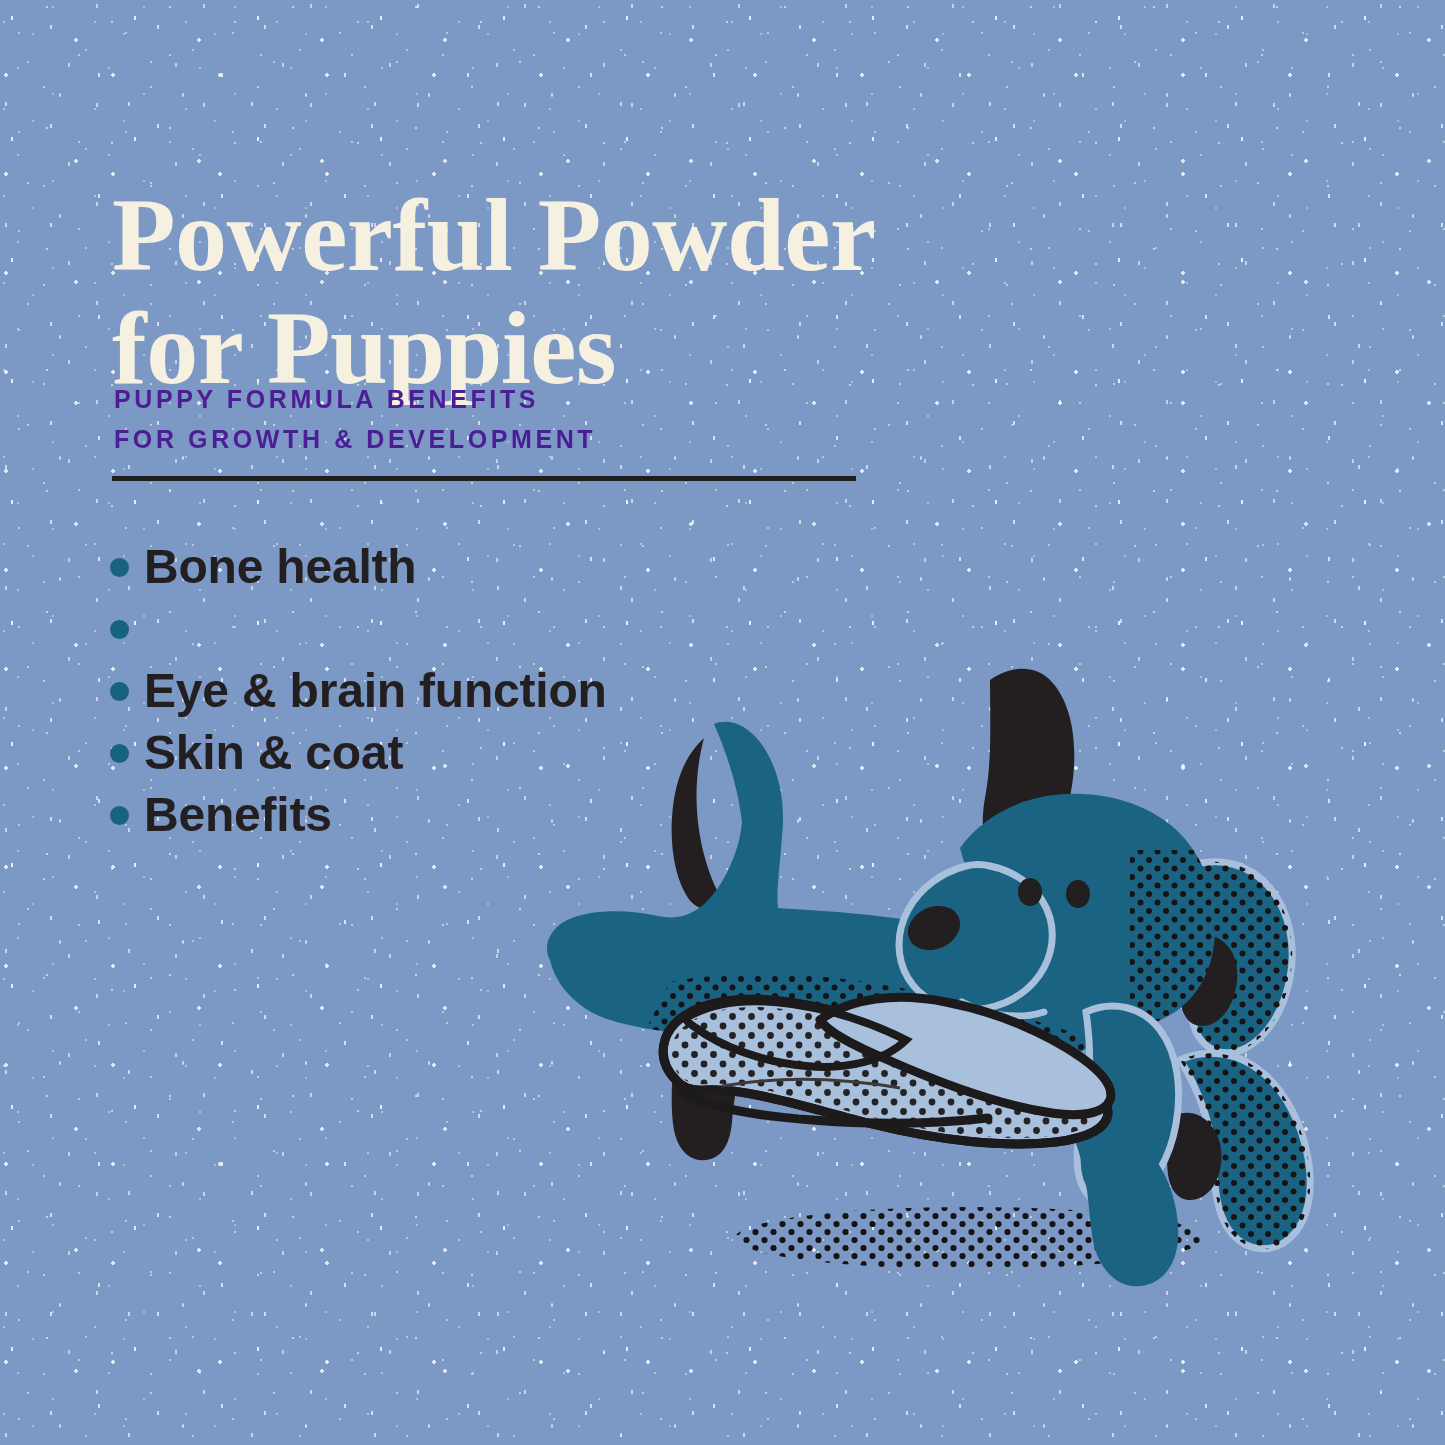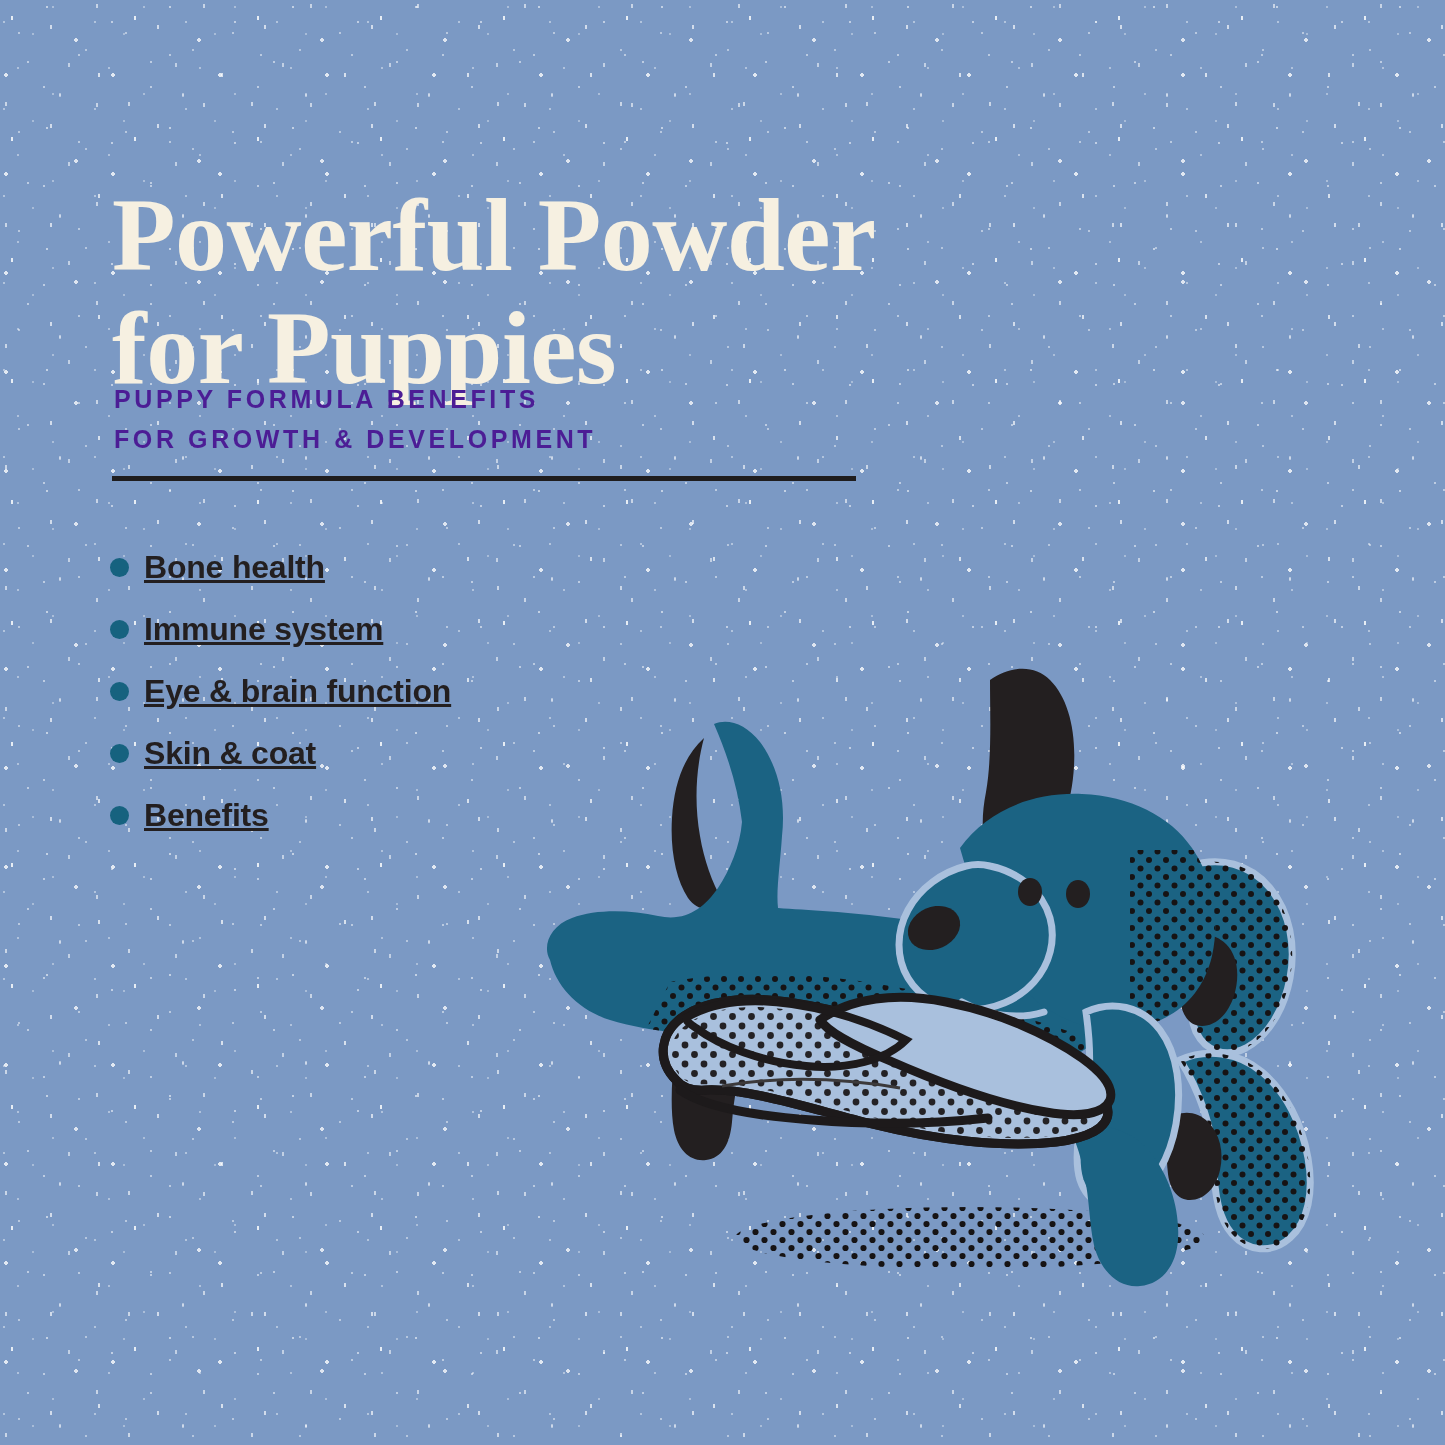--- a/index.html
+++ b/index.html
@@ -112,25 +112,24 @@
     flex: 0 0 auto;
     width: 19px;
     height: 19px;
     border-radius: 50%;
     background: #16627f;
     margin-right: 15px;
   }
   .benefit .label {
     font-family: "Liberation Sans", sans-serif;
     font-weight: 700;
-    font-size: 32px;
+    font-size: 48px;
     line-height: 1;
     color: #231f20;
     letter-spacing: -0.2px;
-    text-decoration: underline;
   }
 
   
   .illustration {
     position: absolute;
     left: 490px;
     top: 660px;
     width: 900px;
     height: 660px;
   }
@@ -153,21 +152,20 @@
 
   <div class="divider"></div>
 
   <ul class="benefits">
     <li class="benefit">
       <span class="dot"></span>
       <span class="label">Bone health</span>
     </li>
     <li class="benefit">
       <span class="dot"></span>
-      <span class="label">Immune system</span>
     </li>
     <li class="benefit">
       <span class="dot"></span>
       <span class="label">Eye &amp; brain function</span>
     </li>
     <li class="benefit">
       <span class="dot"></span>
       <span class="label">Skin &amp; coat</span>
     </li>
     <li class="benefit">

